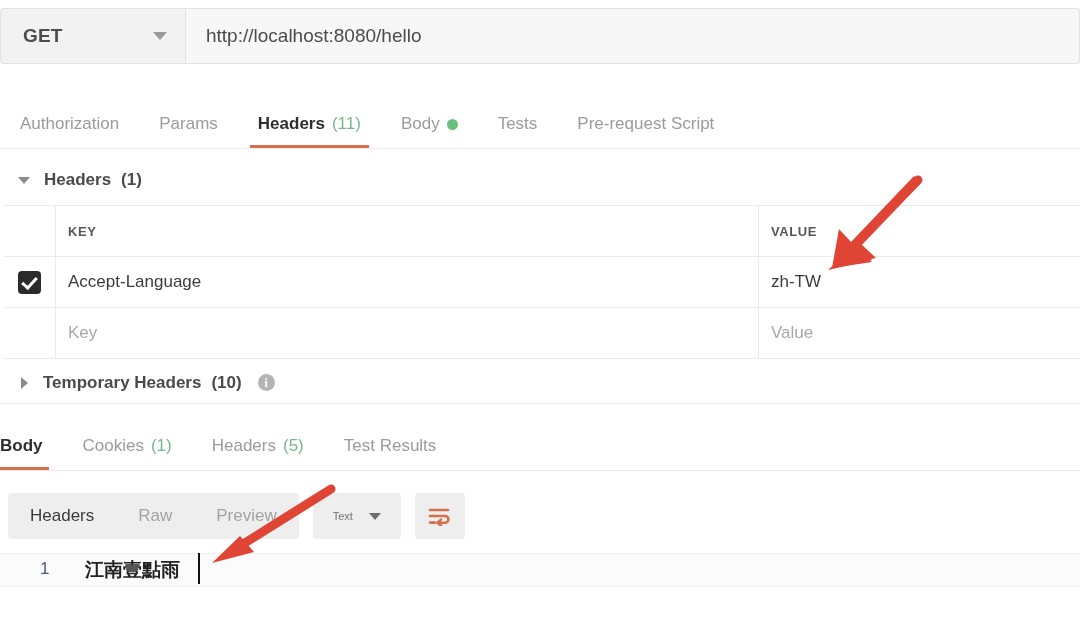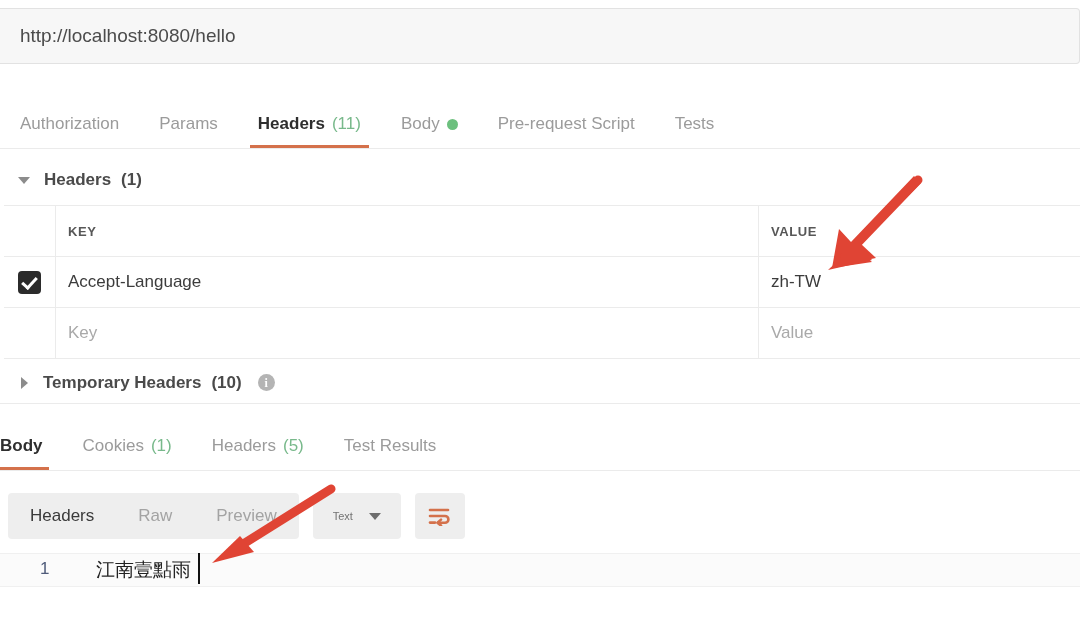--- a/index.html
+++ b/index.html
@@ -297,44 +297,49 @@
     border-bottom: 1px solid #f0f0f0;
   }
   .gutter-num {
     position: absolute;
     left: 40px; top: 13px;
     font-size: 17px;
     color: #4f5b7a;
   }
   .code-text {
     position: absolute;
-    left: 96px; top: 11px;
+    left: 85px; top: 11px;
     font-size: 19px;
     color: #222222;
     white-space: pre;
+    font-weight: bold;
   }
   .caret-bar {
     position: absolute;
     left: 198px; top: 553px;
     width: 2px; height: 31px;
     background: #111111;
   }
 
   
   .arrows {
     position: absolute;
     left: 0; top: 0;
     width: 1080px; height: 633px;
     pointer-events: none;
   }
 </style>
 </head>
 <body>
 
 <div class="url-bar">
+  <div class="method-select">
+    <span class="method-label">GET</span>
+    <span class="caret-down"></span>
+  </div>
   <div class="url-input">
     <span class="url-text">http://localhost:8080/hello</span>
   </div>
 </div>
 
 <div class="req-tabs">
   <div class="tab">
     <span>Authorization</span>
   </div>
   <div class="tab">
@@ -342,24 +347,24 @@
   </div>
   <div class="tab active">
     <span>Headers</span>
     <span class="count">(11)</span>
   </div>
   <div class="tab">
     <span>Body</span>
     <span class="green-dot"></span>
   </div>
   <div class="tab">
+    <span>Tests</span>
+  </div>
+  <div class="tab">
     <span>Pre-request Script</span>
-  </div>
-  <div class="tab">
-    <span>Tests</span>
   </div>
 </div>
 
 <div class="section-row" id="headers-section">
   <span class="tri-down"></span>
   <span class="section-title">Headers</span>
   <span class="section-title">(1)</span>
 </div>
 
 <div class="hdr-table">

